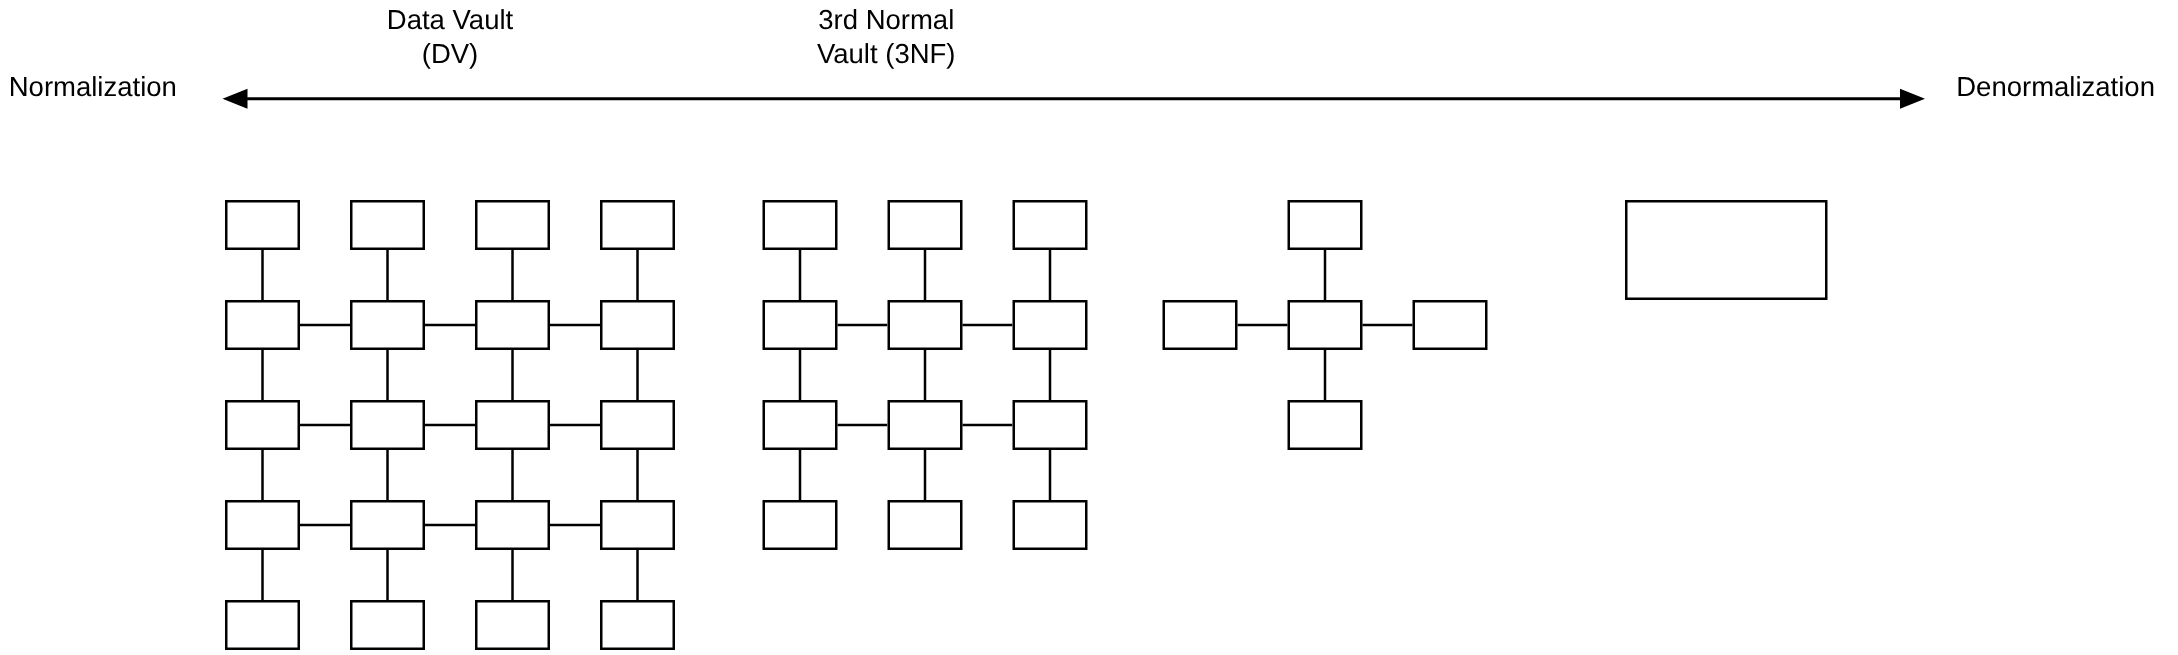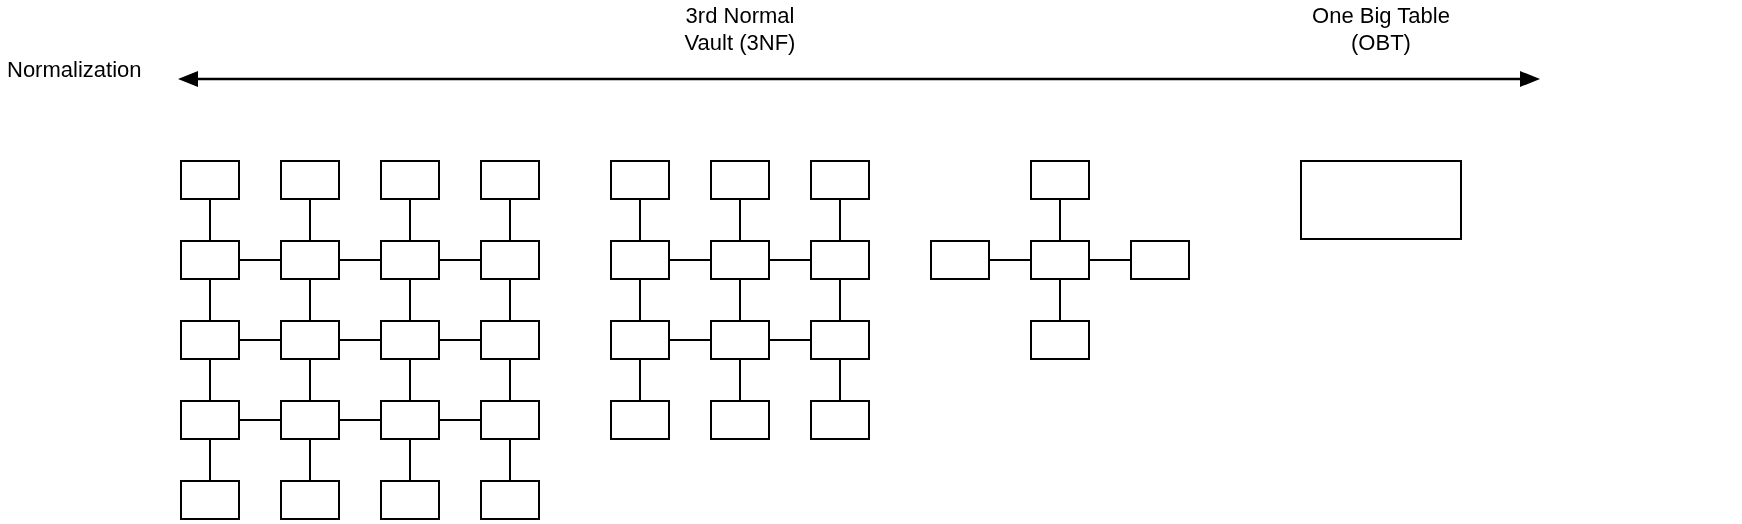--- a/index.html
+++ b/index.html
@@ -48,38 +48,39 @@
   .conn.v { width: 2px; }
   .conn.h { height: 2px; }
 </style>
 </head>
 <body>
 
 <div class="canvas">
 
   <div class="side-label left">Normalization</div>
 
+  <div class="side-label right">Denormalization</div>
 
   <svg class="arrow-svg" width="1742" height="110">
     <line x1="192" y1="79" x2="1526" y2="79" stroke="#000000" stroke-width="2.5"></line>
     <polygon points="178,79 198,71 198,87" fill="#000000"></polygon>
     <polygon points="1540,79 1520,71 1520,87" fill="#000000"></polygon>
   </svg>
 
+  <div class="col-label" style="left:360px">
+    <div>Data Vault</div>
+    <div>(DV)</div>
+  </div>
 
-  <div class="col-label" style="left:740px">
+  <div class="col-label" style="left:709px">
     <div>3rd Normal</div>
     <div>Vault (3NF)</div>
   </div>
 
 
-  <div class="col-label" style="left:1381px">
-    <div>One Big Table</div>
-    <div>(OBT)</div>
-  </div>
 
   <div id="dv-diagram">
       <div class="box" style="left: 180px; top: 160px;"></div>
       <div class="conn v" style="left: 209px; top: 200px; height: 40px;"></div>
       <div class="box" style="left: 280px; top: 160px;"></div>
       <div class="conn v" style="left: 309px; top: 200px; height: 40px;"></div>
       <div class="box" style="left: 380px; top: 160px;"></div>
       <div class="conn v" style="left: 409px; top: 200px; height: 40px;"></div>
       <div class="box" style="left: 480px; top: 160px;"></div>
       <div class="conn v" style="left: 509px; top: 200px; height: 40px;"></div>

